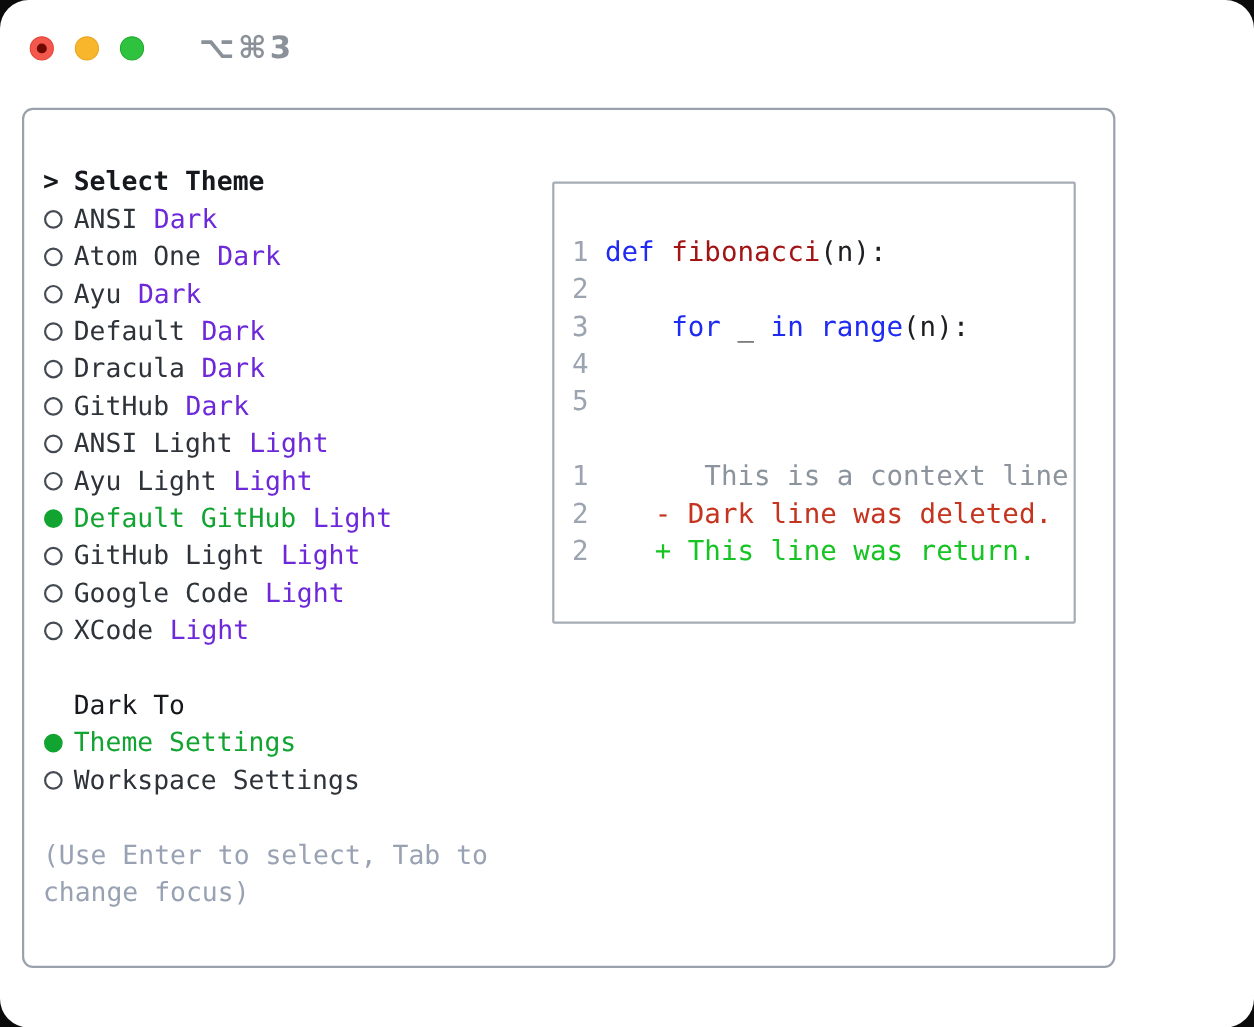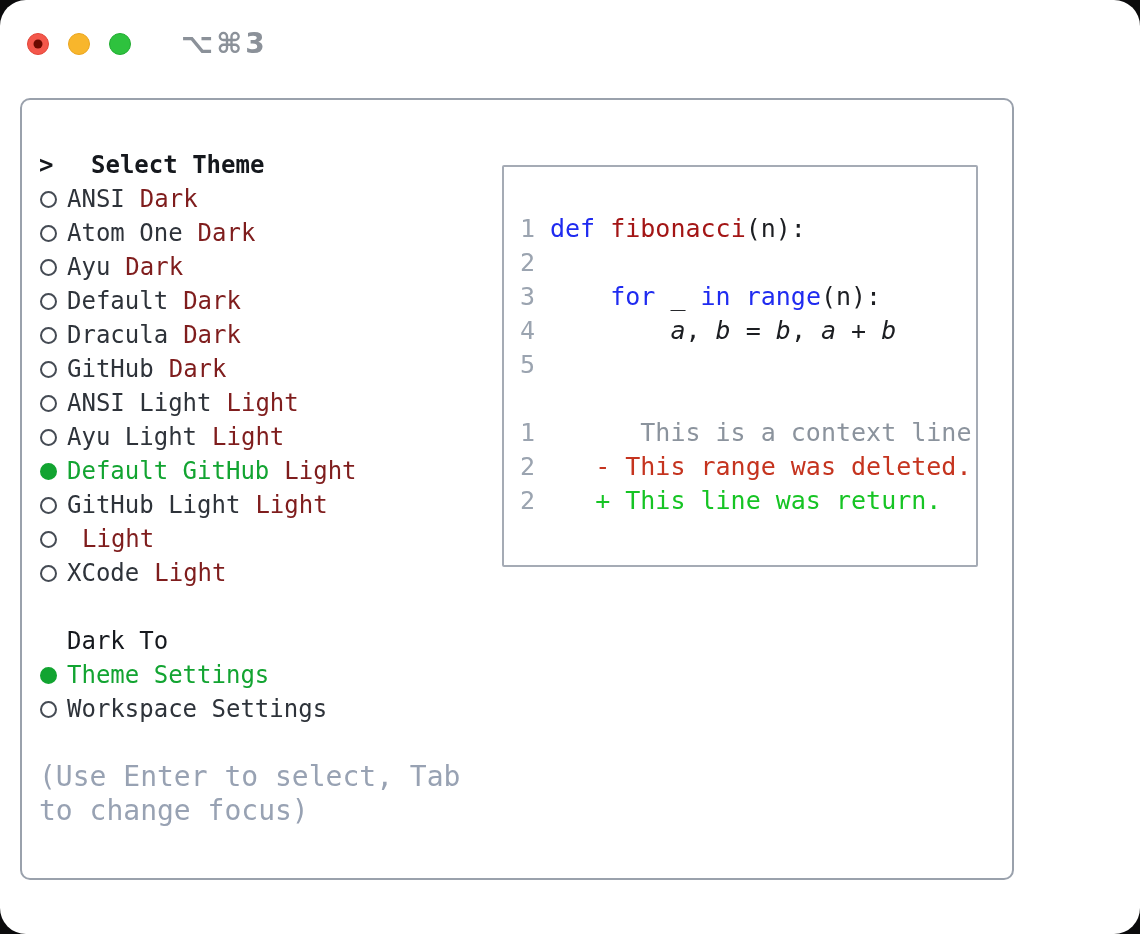--- a/index.html
+++ b/index.html
@@ -81,26 +81,26 @@
     border: 2px solid #454b54;
     box-sizing: content-box;
     margin-left: 1px;
   }
   .selected .radio {
     background: #12a431;
     border-color: #12a431;
   }
   .selected .label { color: #12a431; }
   .prompt-row .label, .header-row .label { color: #15181d; }
-  .prompt-row .label { font-weight: bold; margin-left: 24px; }
-  .variant { color: #7f1d1d; margin-left: 15px; }
+  .prompt-row .label { font-weight: bold; }
+  .variant { color: #6d28d9; margin-left: 15px; }
   .spacer { height: 34px; }
   .hint {
     width: 452px;
-    font-size: 28px;
+    font-size: 24px;
     line-height: 34px;
     color: #98a2b3;
     white-space: normal;
   }
   
   .preview-title {
     height: 34px;
     display: flex; align-items: center;
     font-size: 24px; font-weight: bold;
     color: #15181d;
@@ -211,20 +211,21 @@
             </div>
 
             <div class="row theme-item">
               <span class="marker"><span class="radio"></span></span>
               <span class="label">GitHub Light</span>
               <span class="variant">Light</span>
             </div>
 
             <div class="row theme-item">
               <span class="marker"><span class="radio"></span></span>
+              <span class="label">Google Code</span>
               <span class="variant">Light</span>
             </div>
 
             <div class="row theme-item">
               <span class="marker"><span class="radio"></span></span>
               <span class="label">XCode</span>
               <span class="variant">Light</span>
             </div>
           </div>
 
@@ -267,40 +268,39 @@
                 <span class="ln">2</span>
               </div>
 
               <div class="code-row">
                 <span class="ln">3</span>
                 <span class="code-text"><span class="seg-txt">    </span><span class="seg-kw">for</span><span class="seg-txt"> _ </span><span class="seg-kw">in</span><span class="seg-txt"> </span><span class="seg-kw">range</span><span class="seg-txt">(n):</span></span>
               </div>
 
               <div class="code-row">
                 <span class="ln">4</span>
-                <span class="code-text"><span class="seg-txt">        </span><span class="seg-var">a</span><span class="seg-txt">, </span><span class="seg-var">b</span><span class="seg-txt"> = </span><span class="seg-var">b</span><span class="seg-txt">, </span><span class="seg-var">a</span><span class="seg-txt"> + </span><span class="seg-var">b</span></span>
               </div>
 
               <div class="code-row">
                 <span class="ln">5</span>
               </div>
 
               <div class="code-row">
                 <span class="ln"></span>
                 <span class="code-text"></span>
               </div>
 
               <div class="code-row">
                 <span class="ln">1</span>
                 <span class="code-text"><span class="seg-ctx">      This is a context line.</span></span>
               </div>
 
               <div class="code-row">
                 <span class="ln">2</span>
-                <span class="code-text"><span class="seg-del">   - This range was deleted.</span></span>
+                <span class="code-text"><span class="seg-del">   - Dark line was deleted.</span></span>
               </div>
 
               <div class="code-row">
                 <span class="ln">2</span>
                 <span class="code-text"><span class="seg-add">   + This line was return.</span></span>
               </div>
             </div>
         </div>
       </div>
 

